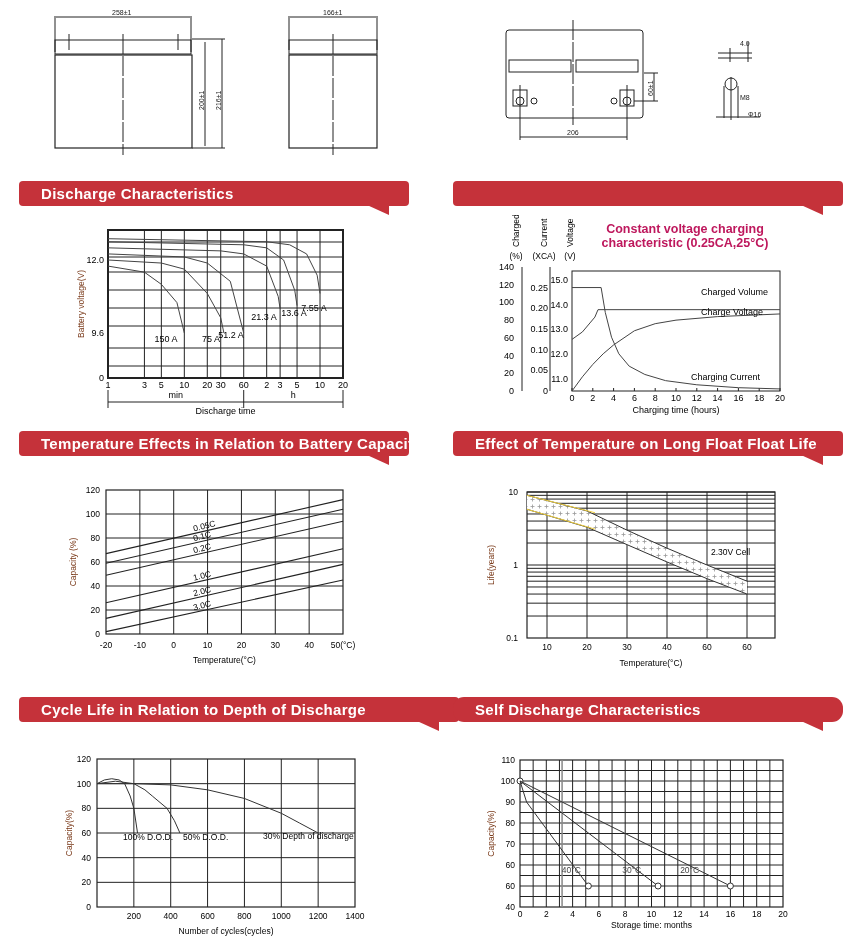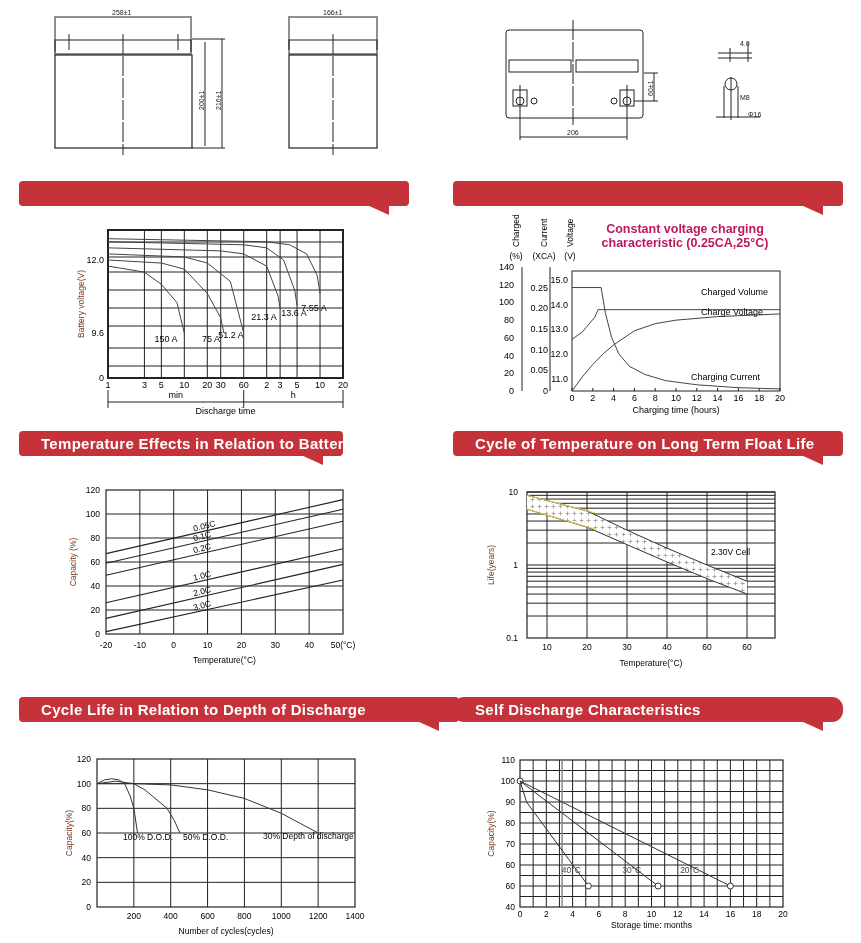--- a/index.html
+++ b/index.html
@@ -71,31 +71,32 @@
     <text x="740" y="100">M8</text>
     <text x="748" y="117">Φ16</text>
     <text x="740" y="46">4.0</text>
     <text transform="translate(204,110) rotate(-90)">200±1</text>
     <text transform="translate(221,110) rotate(-90)">216±1</text>
     <text transform="translate(653,96) rotate(-90)">60±1</text>
   </g>
 </svg>
 
 <div class="banner" style="left:19px;top:181px;width:390px;">
+    <span>Discharge Characteristics</span>
     <div class="tail"></div>
   </div>
 <div class="banner" style="left:453px;top:181px;width:390px;">
     <div class="tail"></div>
   </div>
-<div class="banner" style="left:19px;top:431px;width:324px;">
+<div class="banner" style="left:19px;top:431px;width:390px;">
     <span>Temperature Effects in Relation to Battery Capacity</span>
     <div class="tail"></div>
   </div>
 <div class="banner" style="left:453px;top:431px;width:390px;">
-    <span>Cycle of Temperature on Long Term Float Life</span>
+    <span>Effect of Temperature on Long Float Float Life</span>
     <div class="tail"></div>
   </div>
 <div class="banner" style="left:19px;top:697px;width:440px;">
     <span>Cycle Life in Relation to Depth of Discharge</span>
     <div class="tail"></div>
   </div>
 <div class="banner" style="left:453px;top:697px;width:390px;border-radius:11px;">
     <span>Self Discharge Characteristics</span>
     <div class="tail"></div>
   </div>

